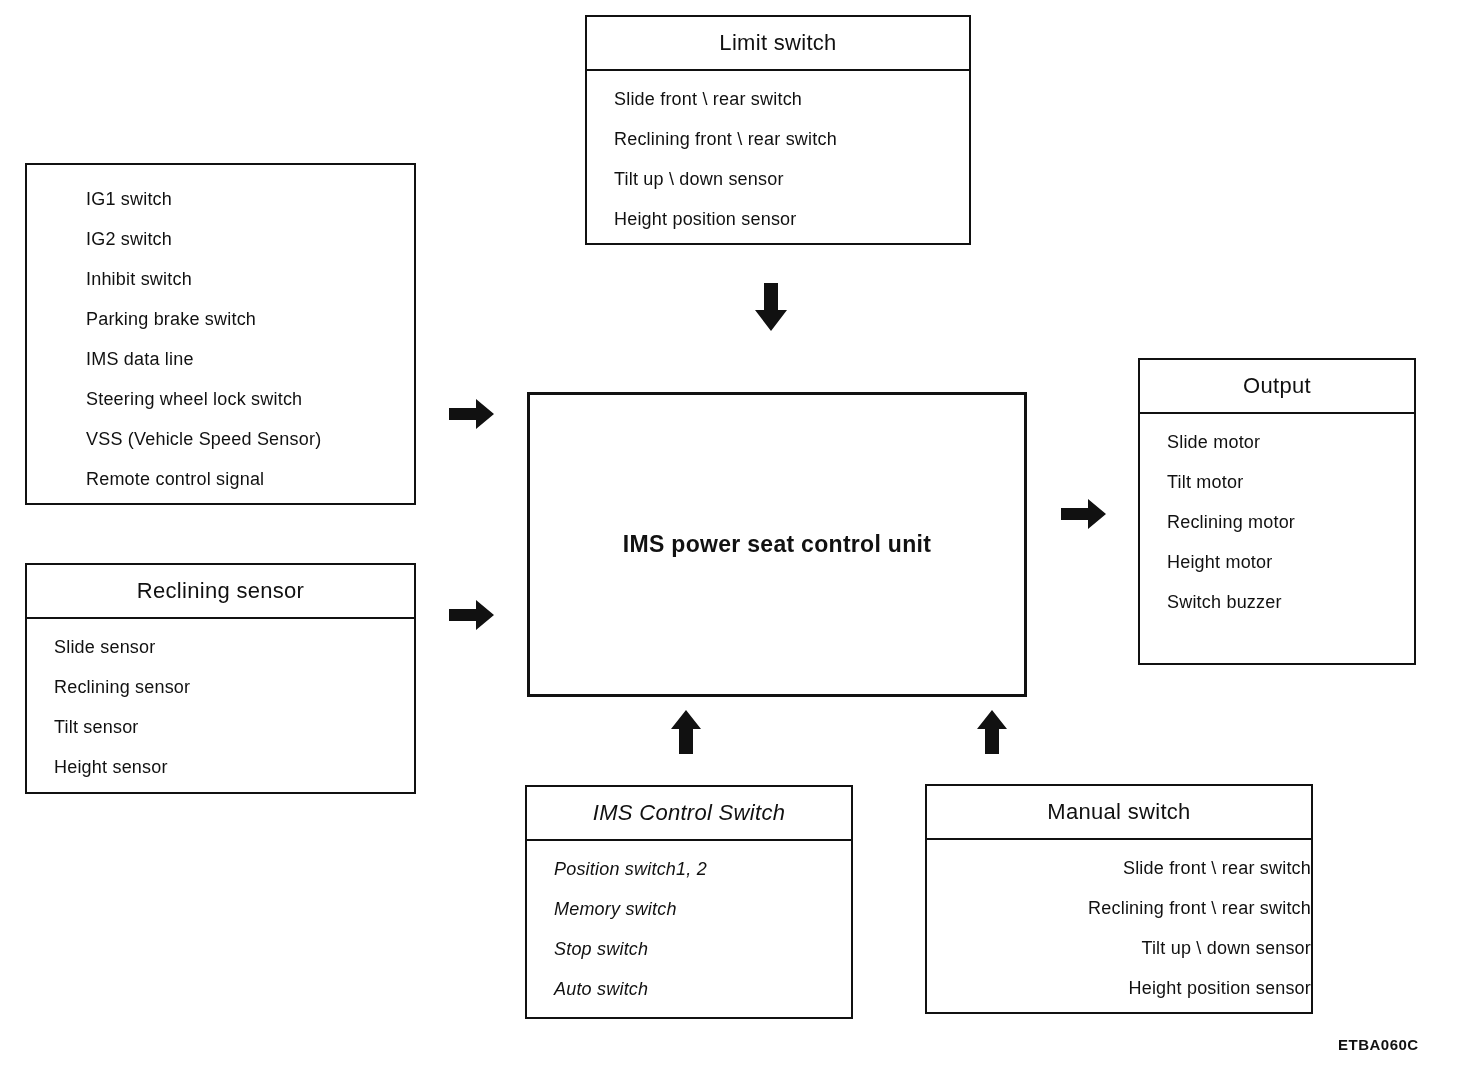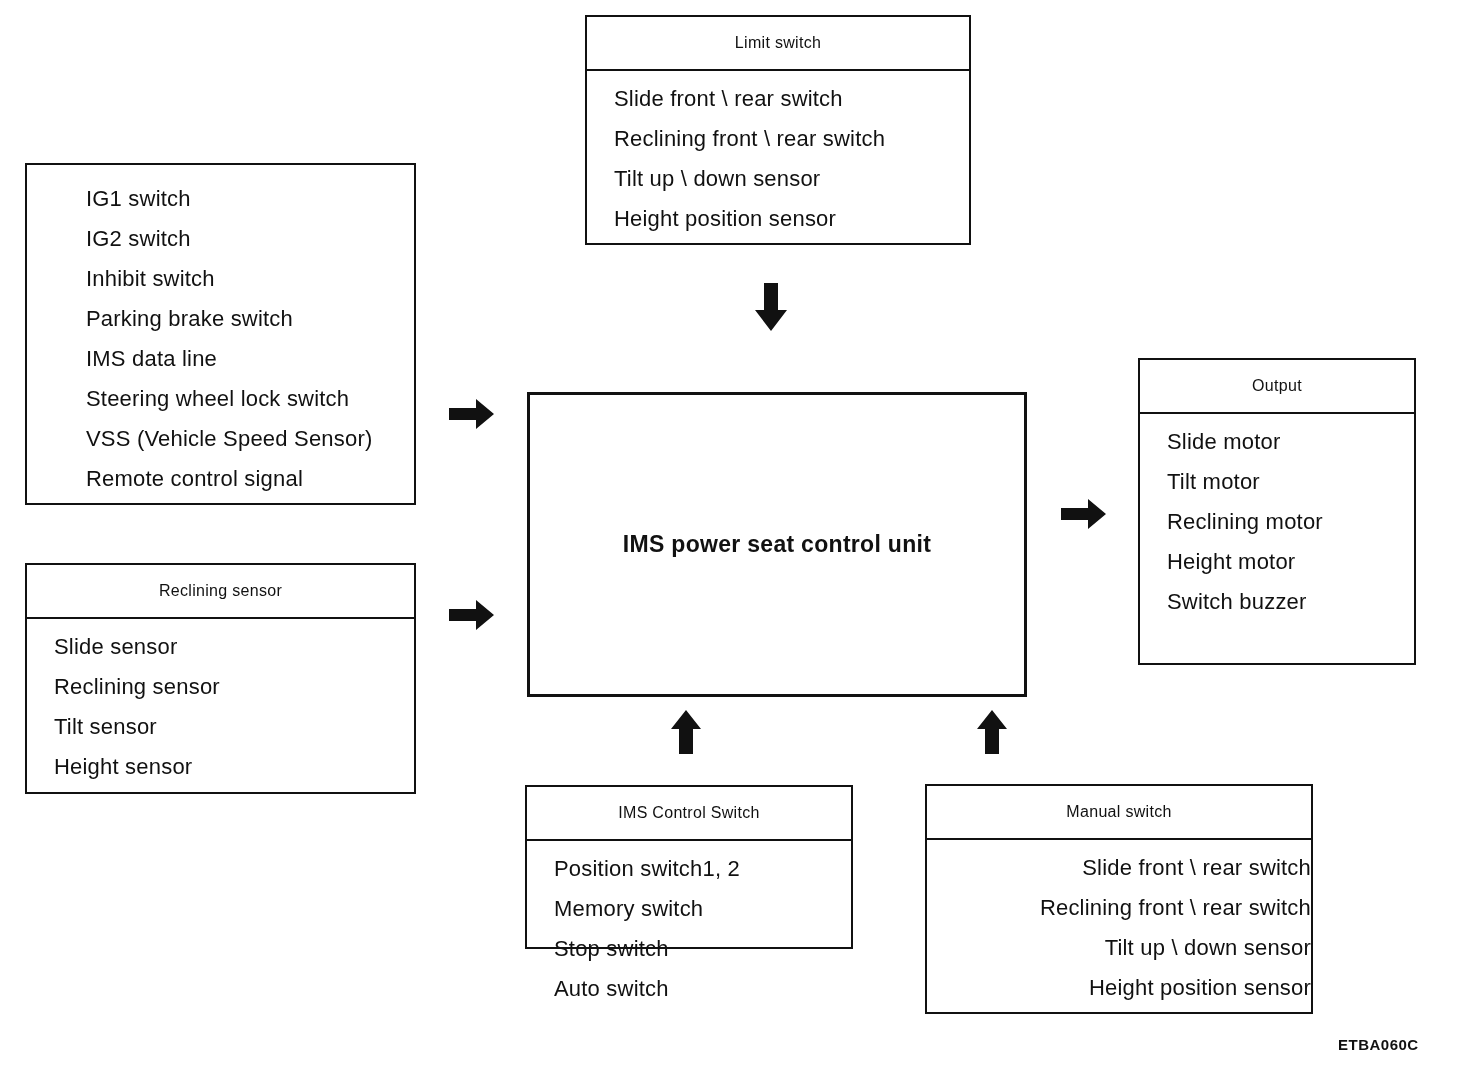--- a/index.html
+++ b/index.html
@@ -15,28 +15,28 @@
     position: absolute;
     border: 2px solid #111111;
     background: #ffffff;
   }
   .box-header {
     height: 54px;
     border-bottom: 2px solid #111111;
     display: flex;
     align-items: center;
     justify-content: center;
-    font-size: 16px;
+    font-size: 22px;
     letter-spacing: 0.3px;
   }
   .box-items { padding: 8px 0 0 27px; }
   .item {
     height: 40px;
     line-height: 40px;
-    font-size: 22px;
+    font-size: 18px;
     letter-spacing: 0.2px;
     white-space: nowrap;
   }
   .plain-items { padding: 14px 0 0 27px; }
   .control-box {
     display: flex;
     align-items: center;
     justify-content: center;
     border-width: 3px;
   }
@@ -100,21 +100,21 @@
   <div class="box-header">Output</div>
   <div class="box-items">
     <div class="item">Slide motor</div>
     <div class="item">Tilt motor</div>
     <div class="item">Reclining motor</div>
     <div class="item">Height motor</div>
     <div class="item">Switch buzzer</div>
   </div>
 </div>
 
-<div class="box" style="left:525px; top:785px; width:328px; height:164px;">
+<div class="box" style="left:525px; top:785px; width:328px; height:234px;font-style:italic;">
   <div class="box-header">IMS Control Switch</div>
   <div class="box-items">
     <div class="item">Position switch1, 2</div>
     <div class="item">Memory switch</div>
     <div class="item">Stop switch</div>
     <div class="item">Auto switch</div>
   </div>
 </div>
 
 <div class="box" style="left:925px; top:784px; width:388px; height:230px;text-align:right;">

